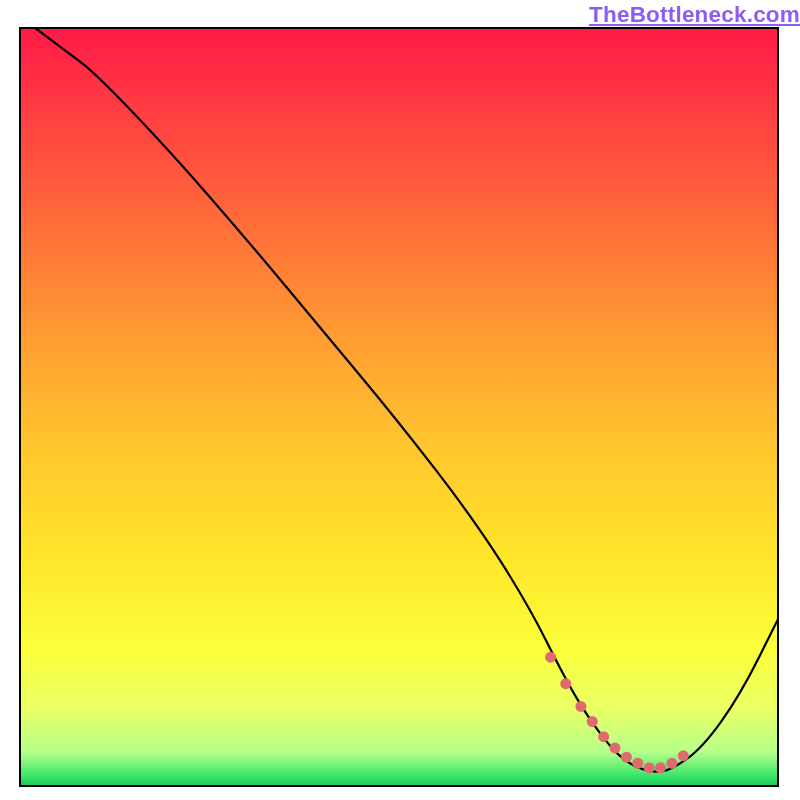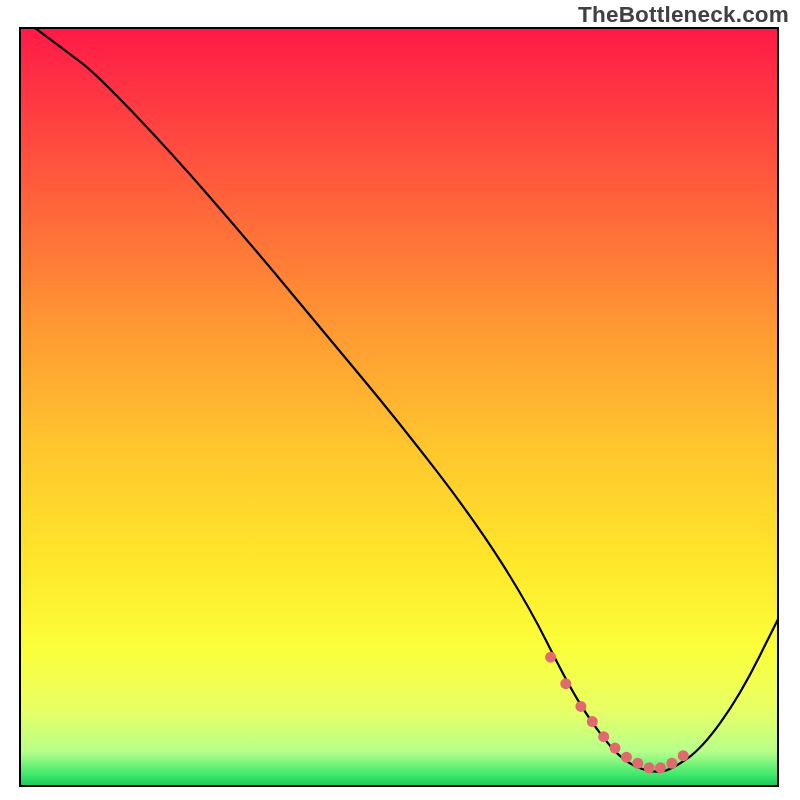--- a/index.html
+++ b/index.html
@@ -11,26 +11,27 @@
     font-family: Arial, Helvetica, sans-serif;
   }
   .stage {
     position: relative;
     width: 800px;
     height: 800px;
   }
   .watermark {
     position: absolute;
     top: 2px;
-    right: 11px;
+    right: 0;
     font-size: 22.5px;
     font-weight: 600;
-    color: #404040;
+    color: #8b5cf6;
     letter-spacing: 0.2px;
     z-index: 5;
+    text-decoration: underline;
   }
   svg { display: block; }
 </style>
 </head>
 <body>
 
 <div class="stage">
   <div class="watermark">TheBottleneck.com</div>
 
   <svg id="chart-svg" width="800" height="800">

